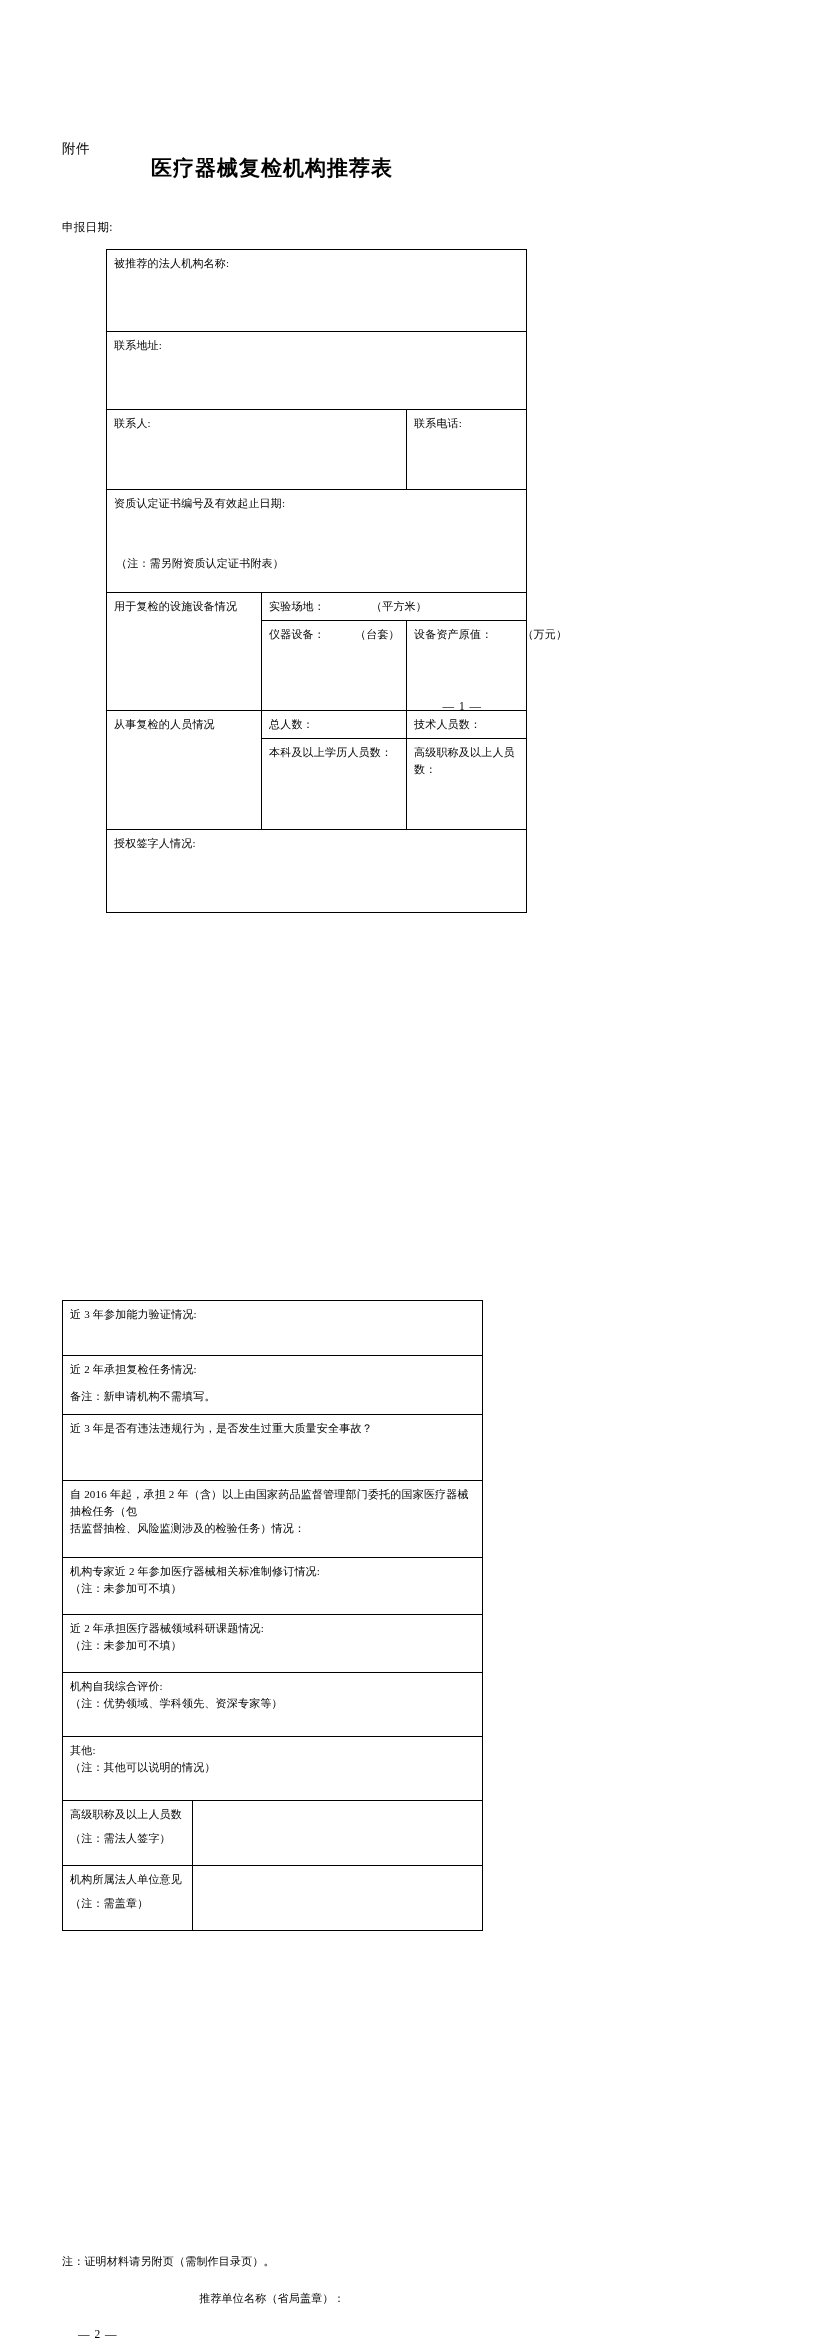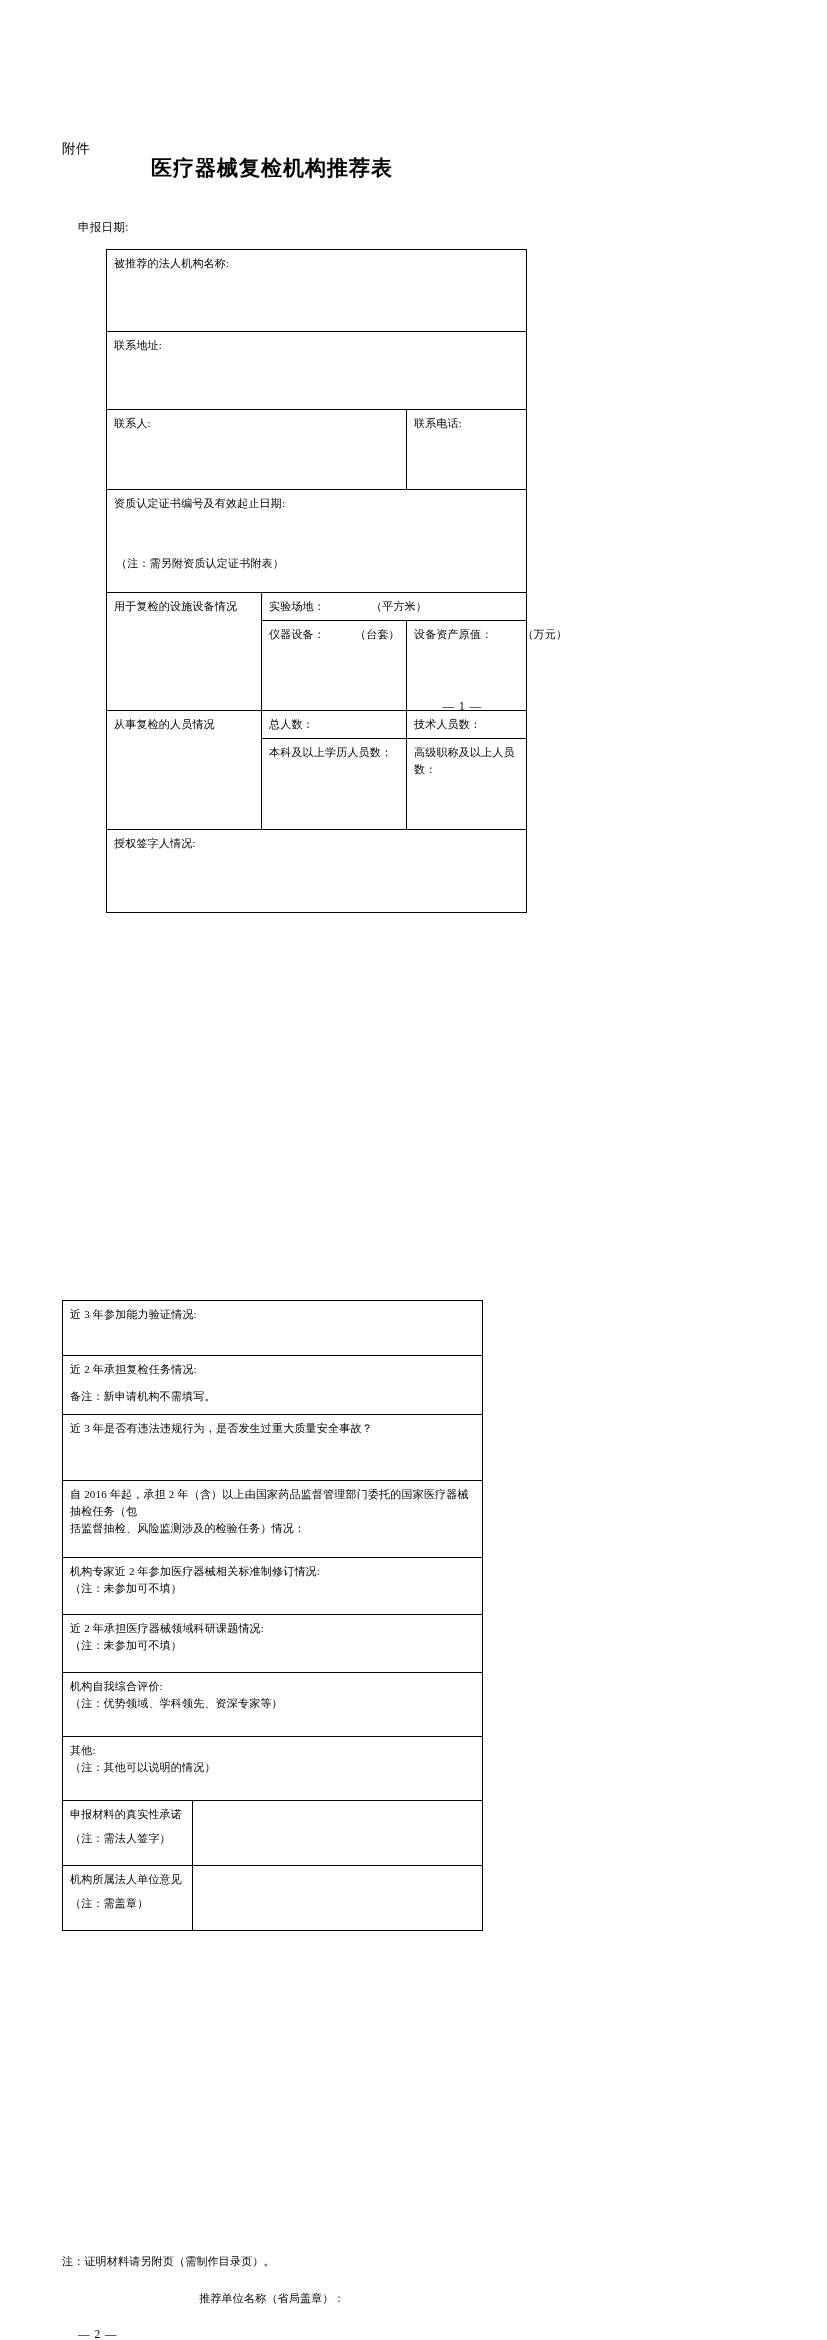--- a/index.html
+++ b/index.html
@@ -96,21 +96,21 @@
 </style>
 </head>
 <body>
 
 <div class="page" id="page1">
 
   <div class="content attach-label" style="top:142px;">附件</div>
 
   <div class="content doc-title" style="top:158px;">医疗器械复检机构推荐表</div>
 
-  <div class="content date-line" style="top:222px;margin-left:16px;">申报日期:</div>
+  <div class="content date-line" style="top:222px;">申报日期:</div>
 
   <div class="content" style="top:249px;margin-left:44px;">
     <table class="form">
       <colgroup>
         <col style="width:155px;">
         <col style="width:145px;">
         <col style="width:120px;">
       </colgroup>
       <tbody>
         <tr>
@@ -208,21 +208,21 @@
           </td>
         </tr>
         <tr>
           <td colspan="2" style="height:53px;">
             <span class="sub">其他:</span>
             <span class="sub">（注：其他可以说明的情况）</span>
           </td>
         </tr>
         <tr>
           <td style="height:54px;">
-            <span class="sub">申报材料的真实性承诺</span>
+            <span class="sub">高级职称及以上人员数</span>
             <span class="sub" style="margin-top:7px;">（注：需法人签字）</span>
           </td>
           <td></td>
         </tr>
         <tr>
           <td style="height:54px;">
             <span class="sub">机构所属法人单位意见</span>
             <span class="sub" style="margin-top:7px;">（注：需盖章）</span>
           </td>
           <td></td>

